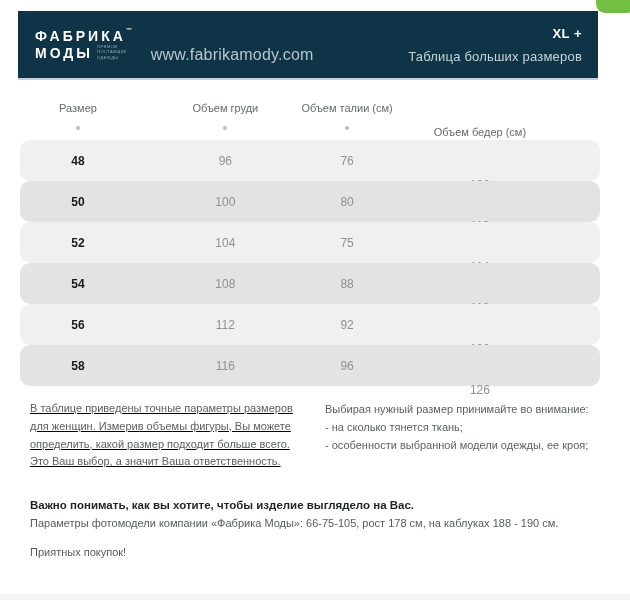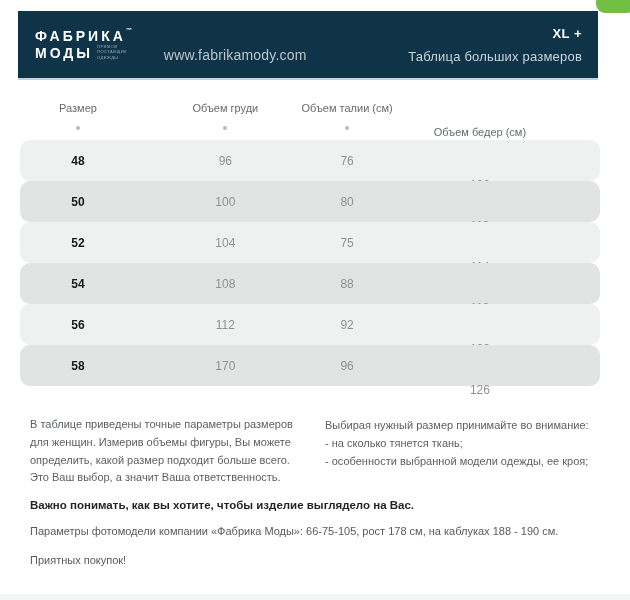--- a/index.html
+++ b/index.html
@@ -28,21 +28,21 @@
     padding:0 16px 0 17px;
     color:#fff;
   }
   .logo { line-height:1.15; }
   .logo-top { font-size:14px; font-weight:bold; letter-spacing:3px; white-space:nowrap; }
   .logo-top sup { font-size:6px; letter-spacing:0; vertical-align:top; position:relative; top:-1px; }
   .logo-bottom { display:flex; align-items:flex-end; }
   .logo-bottom .word { font-size:14px; font-weight:bold; letter-spacing:3px; }
   .tagline { margin-left:4px; margin-bottom:1px; }
   .tagline span { display:block; font-size:4px; line-height:1.3; letter-spacing:.5px; color:#9db0bb; }
-  .website { font-size:14px; color:#b9c5cd; margin-left:32px; margin-top:20px; letter-spacing:.2px; cursor:pointer; }
+  .website { font-size:16px; color:#b9c5cd; margin-left:19px; margin-top:20px; letter-spacing:.2px; cursor:pointer; }
   .header-right { margin-left:auto; text-align:right; }
   .size-label { font-size:13px; font-weight:bold; color:#ffffff; letter-spacing:.5px; }
   .subtitle { font-size:13px; color:#c8d3d9; margin-top:8px; letter-spacing:.2px; }
 
   
   .thead { position:absolute; left:20px; top:95px; width:580px; height:45px; }
   .thead .th {
     position:absolute; top:7px; transform:translateX(-50%);
     font-size:11px; color:#666b6a; white-space:nowrap;
   }
@@ -56,32 +56,32 @@
   .trow { position:relative; height:41px;border-radius:10px; }
   .trow:nth-child(odd)  { background:#eff1f0; }
   .trow:nth-child(even) { background:#e1e4e3; }
   .trow .cell {
     position:absolute; top:50%; transform:translate(-50%,-50%);
     font-size:12px; color:#8d9291; white-space:nowrap;
   }
   .trow .cell.size { font-weight:bold; color:#171a19; }
 
   
-  .notes { position:absolute; left:30px; top:416px; width:575px; }
+  .notes { position:absolute; left:30px; top:400px; width:575px;text-decoration:underline; }
   .note-left {
     width:268px; font-size:11px; line-height:1.62; color:#5c6160;
   }
   .note-right {
     position:absolute; left:295px; top:0; width:275px;
     font-size:11px; line-height:1.64; color:#5c6160;
   }
 
   
   .footer { position:absolute; left:30px; top:499px; width:580px; }
-  .footer-bold { font-size:11.5px; font-weight:bold; color:#1f2322; margin-bottom:14px; }
+  .footer-bold { font-size:11.5px; font-weight:bold; color:#1f2322; margin-bottom:6px; }
   .footer-params { font-size:11px; color:#565b5a; margin-bottom:17px; }
   .footer-closing { font-size:11px; color:#565b5a; }
 
   .bottom-strip { position:absolute; left:0; bottom:0; width:100%; height:6px; background:#f4f5f5; }
 </style>
 </head>
 <body>
 
 <div class="badge"></div>
 
@@ -143,21 +143,21 @@
     <span class="cell c4">118</span>
   </div>
   <div class="trow">
     <span class="cell size c1">56</span>
     <span class="cell c2">112</span>
     <span class="cell c3">92</span>
     <span class="cell c4">122</span>
   </div>
   <div class="trow">
     <span class="cell size c1">58</span>
-    <span class="cell c2">170</span>
+    <span class="cell c2">116</span>
     <span class="cell c3">96</span>
     <span class="cell c4">126</span>
   </div>
 </div>
 
 <section class="notes">
   <p class="note-left">В таблице приведены точные параметры размеров для женщин. Измерив объемы фигуры, Вы можете определить, какой размер подходит больше всего. Это Ваш выбор, а значит Ваша ответственность.</p>
   <div class="note-right">
     <div>Выбирая нужный размер принимайте во внимание:</div>
     <div>- на сколько тянется ткань;</div>

